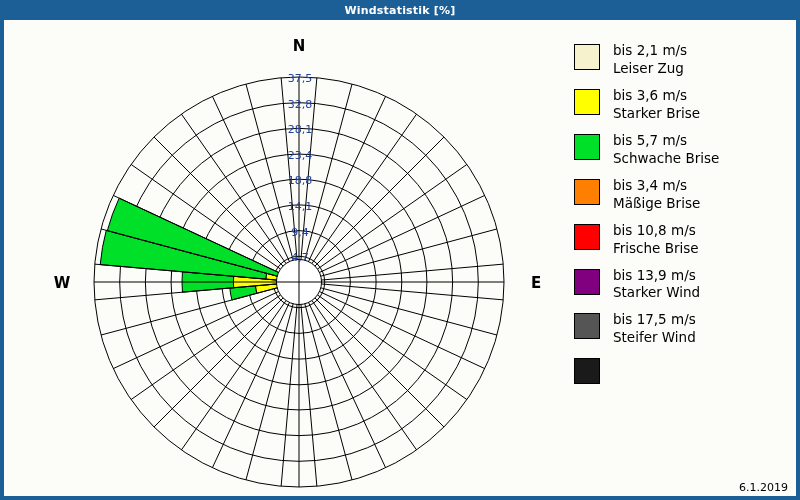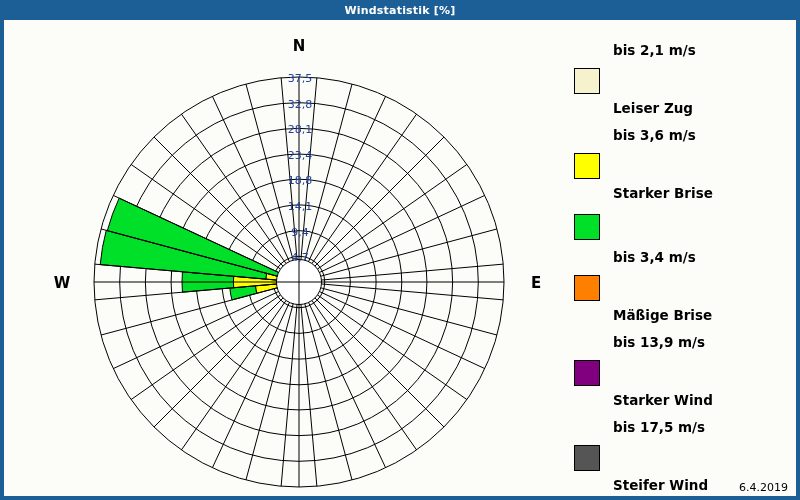--- a/index.html
+++ b/index.html
@@ -36,38 +36,37 @@
     font-family:"DejaVu Sans","Liberation Sans",sans-serif;
   }
   .cardinal{
     fill:#000000;font-size:15px;font-weight:bold;
     font-family:"DejaVu Sans","Liberation Sans",sans-serif;
   }
   #legend{
     position:absolute;left:570px;top:22px;width:218px;
   }
   .legrow{
-    display:flex;align-items:center;
+    display:flex;align-items:flex-start;
     margin-bottom:9px;
-    font-weight:bold;
   }
   .swatch{
     width:26px;height:26px;
     border:1px solid #000000;
     box-sizing:border-box;
     flex:0 0 auto;
     margin-top:2px;
   }
   .legtext{
     margin-left:13px;
     font-size:13.5px;color:#000000;
     line-height:1.33;
   }
   .legtext .l1{display:block;}
-  .legtext .l2{display:block;margin-top:40px;}
+  .legtext .l2{display:block;}
   #datestamp{
     position:absolute;right:8px;bottom:2px;
     font-size:11px;color:#000000;
   }
 </style>
 </head>
 <body>
 
 <div id="app">
 
@@ -173,43 +172,54 @@
       </div>
       <div class="legrow">
         <span class="swatch" style="background: rgb(255, 255, 0);"></span>
         <span class="legtext">
           <span class="l1">bis 3,6 m/s</span>
           <span class="l2">Starker Brise</span>
         </span>
       </div>
       <div class="legrow">
         <span class="swatch" style="background: rgb(0, 224, 40);"></span>
+        <span class="legtext">
+          <span class="l1">bis 5,7 m/s</span>
+          <span class="l2">Schwache Brise</span>
+        </span>
       </div>
       <div class="legrow">
         <span class="swatch" style="background: rgb(255, 128, 0);"></span>
         <span class="legtext">
           <span class="l1">bis 3,4 m/s</span>
           <span class="l2">Mäßige Brise</span>
         </span>
       </div>
       <div class="legrow">
+        <span class="swatch" style="background: rgb(255, 0, 0);"></span>
+        <span class="legtext">
+          <span class="l1">bis 10,8 m/s</span>
+          <span class="l2">Frische Brise</span>
+        </span>
+      </div>
+      <div class="legrow">
         <span class="swatch" style="background: rgb(128, 0, 128);"></span>
         <span class="legtext">
           <span class="l1">bis 13,9 m/s</span>
           <span class="l2">Starker Wind</span>
         </span>
       </div>
       <div class="legrow">
         <span class="swatch" style="background: rgb(85, 85, 85);"></span>
         <span class="legtext">
           <span class="l1">bis 17,5 m/s</span>
           <span class="l2">Steifer Wind</span>
         </span>
       </div>
       <div class="legrow">
         <span class="swatch" style="background: rgb(26, 26, 26);"></span>
       </div>
     </div>
 
-    <div id="datestamp">6.4.2019</div>
+    <div id="datestamp">6.1.2019</div>
 
   </div>
 </div>
 
 </body></html>

